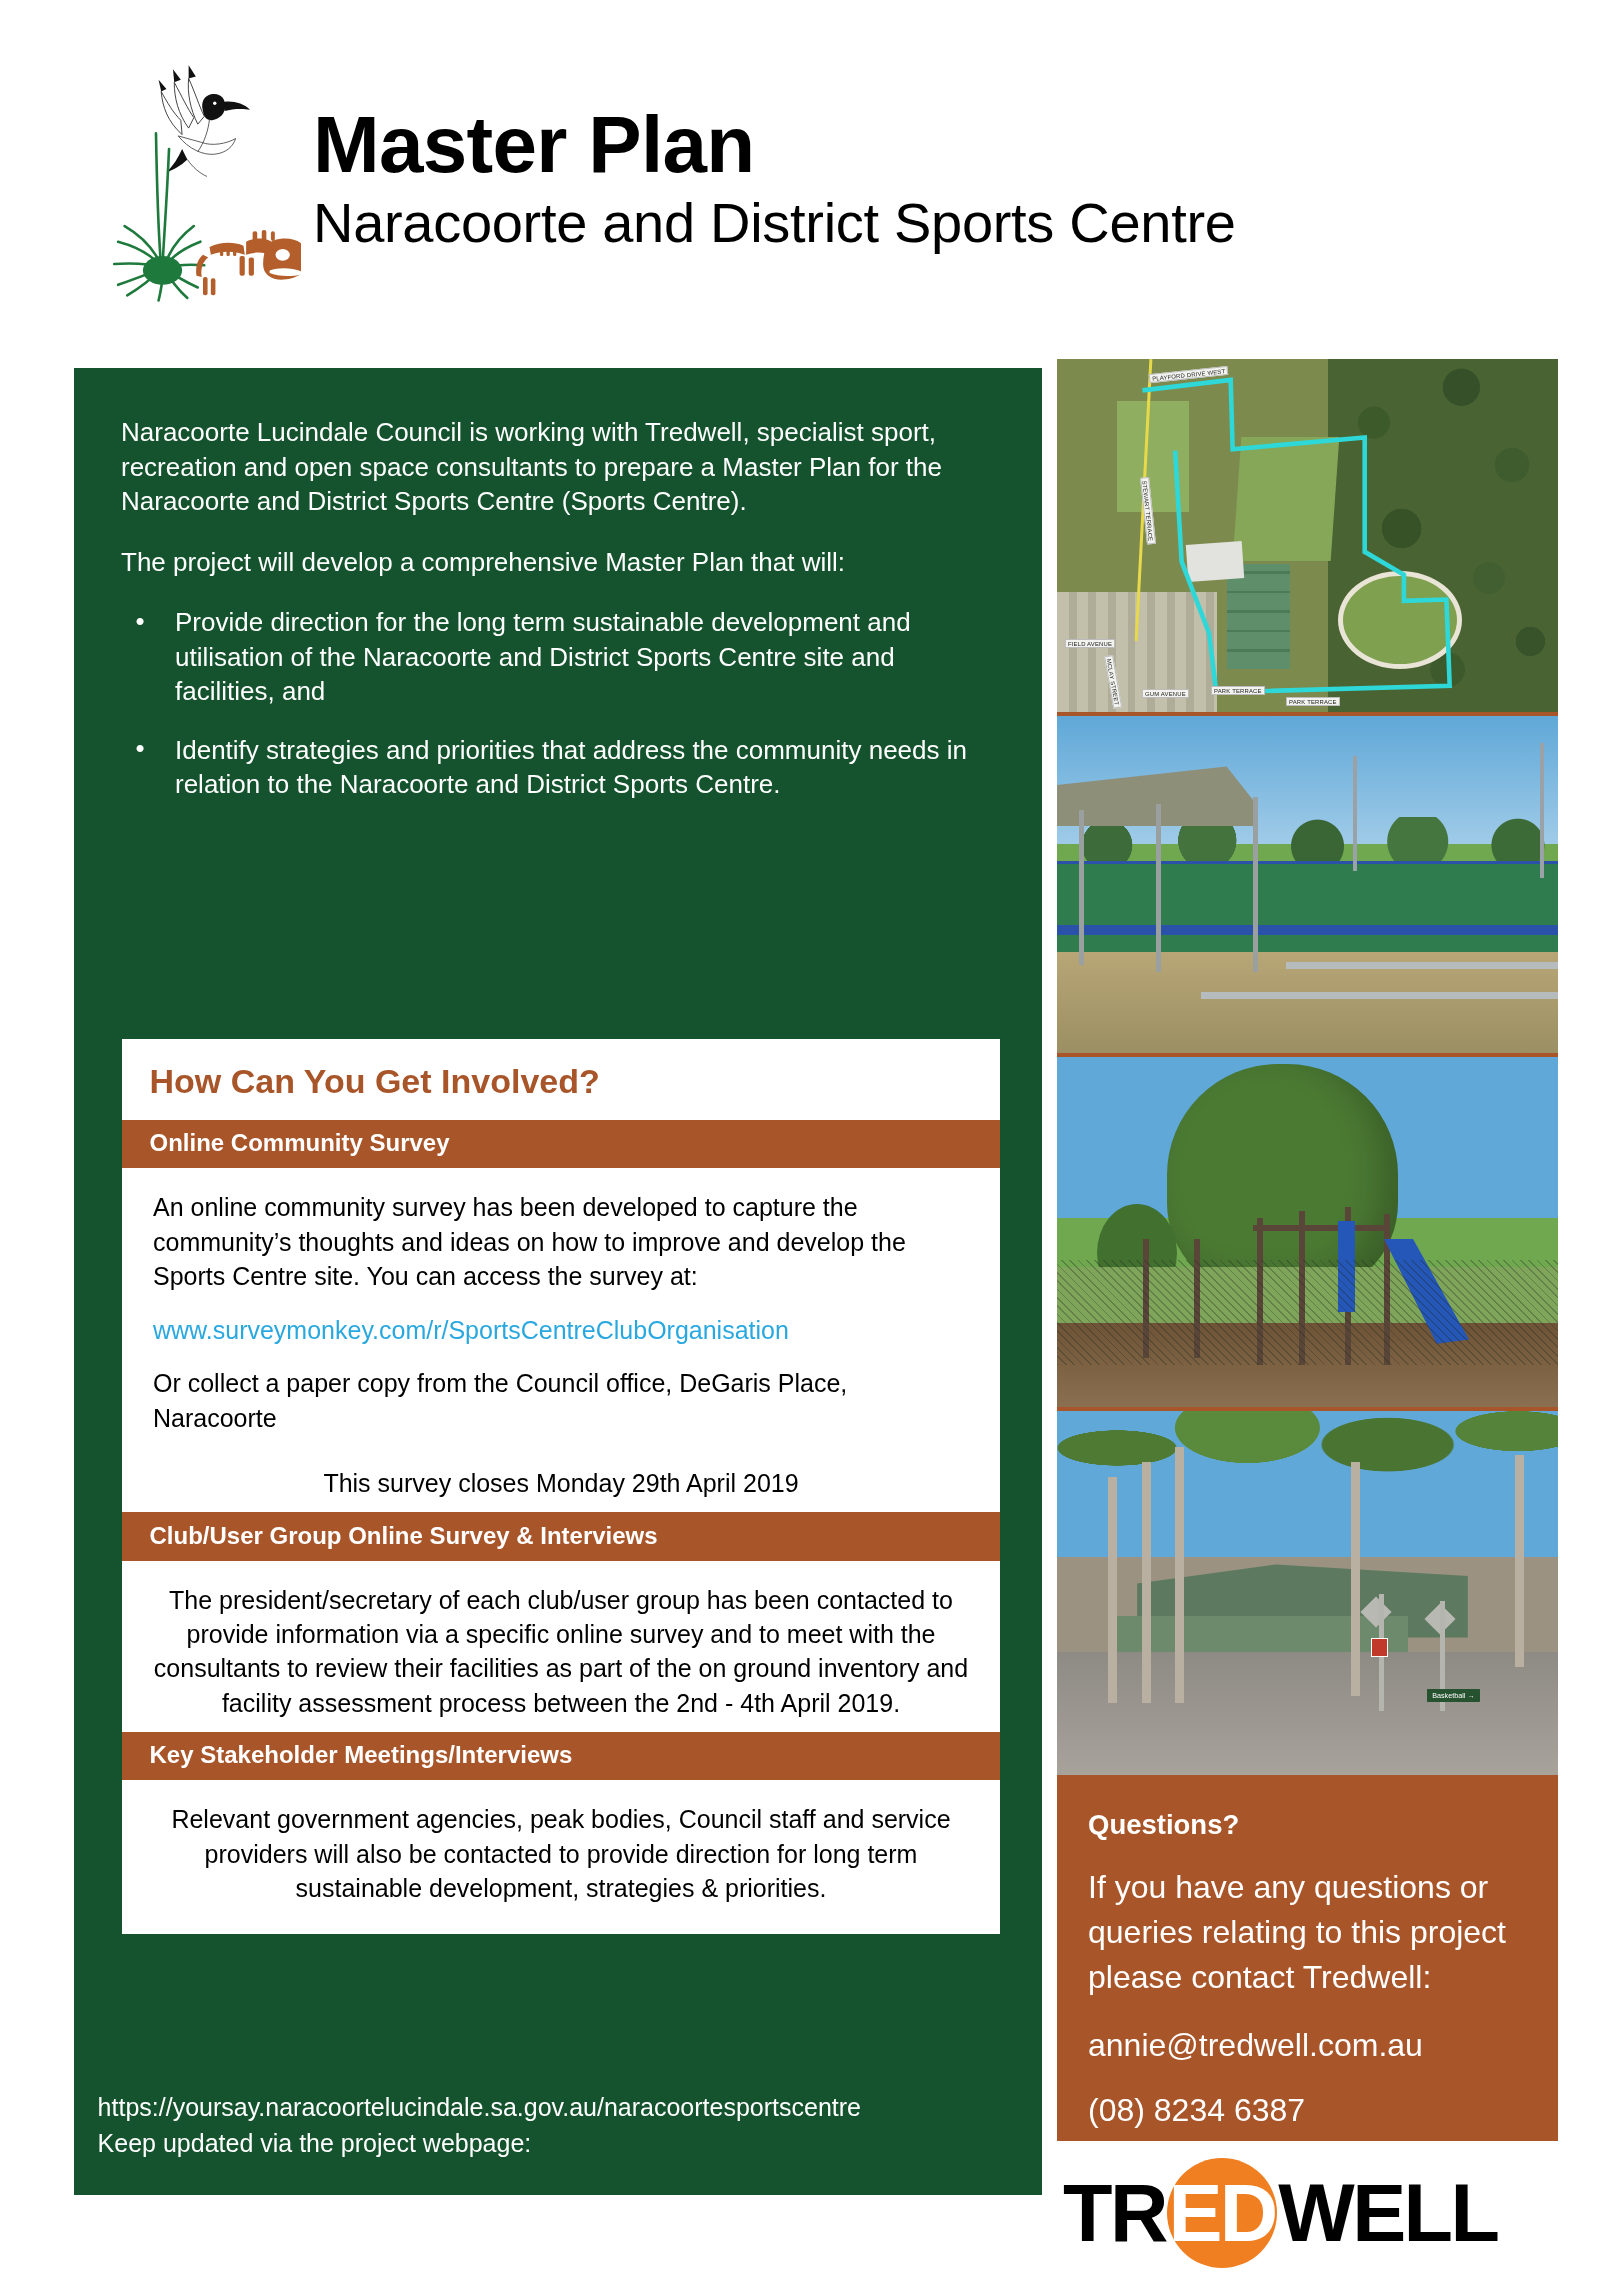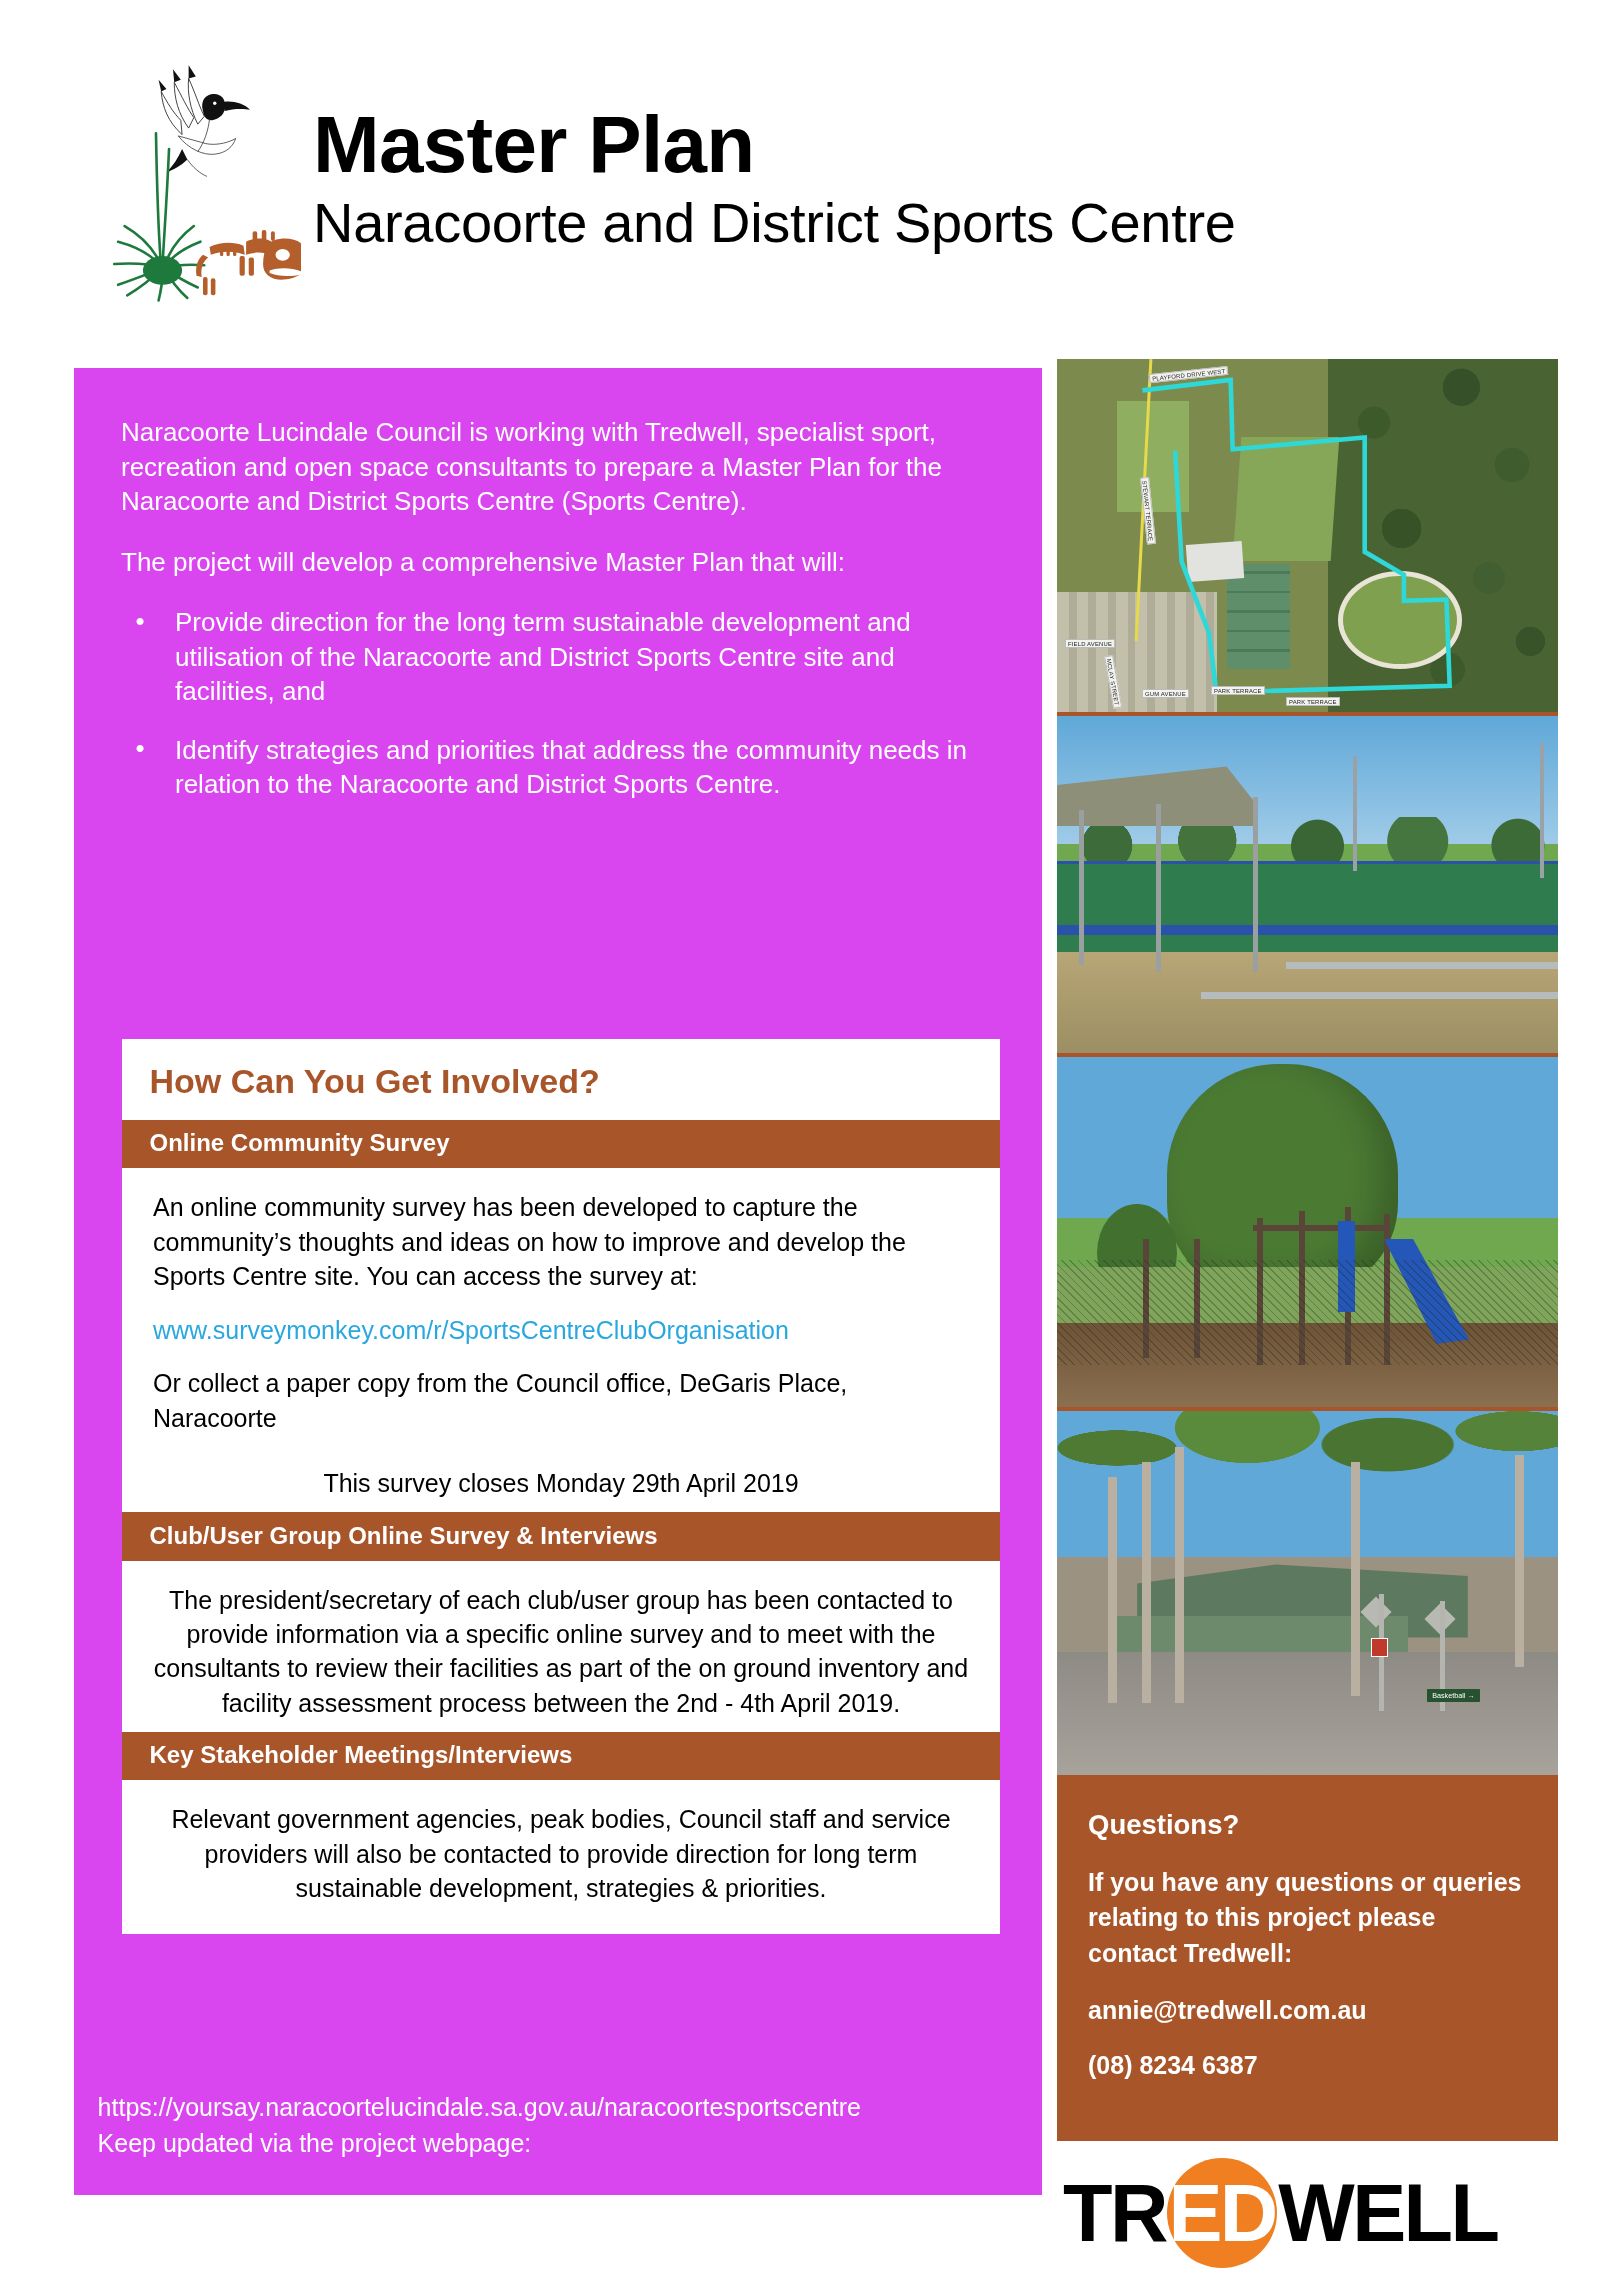--- a/index.html
+++ b/index.html
@@ -21,21 +21,21 @@
   }
   .title-sub {
     font-size:56px; font-weight:normal; color:#000;
     line-height:1.12; margin-top:6.5px; letter-spacing:-0.3px;
   }
 
   
   .green-panel {
     position:absolute; left:74px; top:368px;
     width:968px; height:1827px;
-    background:#d946ef;
+    background:#14532d;
   }
   .intro {
     position:absolute; left:47px; top:47px; width:880px;
     color:#ffffff; font-size:26px; line-height:1.33;
   }
   .intro p { margin-bottom:26px; }
   .intro ul { list-style:none; margin:0 0 26px 0; }
   .intro li {
     position:relative; padding-left:54px; margin-bottom:23.6px;
     line-height:1.33;
@@ -197,21 +197,21 @@
     transform:rotate(45deg); }
 
   
   .questions {
     position:absolute; left:1057px; top:1775px;
     width:501px; height:366px;
     background:#A9552A; color:#ffffff;
     padding:34px 31px 0 31px;
   }
   .q-title { font-size:27.5px; font-weight:bold; margin-bottom:23.6px; }
-  .q-body { font-size:25px; line-height:1.42;font-weight:bold; }
+  .q-body { font-size:32px; line-height:1.42; }
   .q-body p { margin-bottom:22px; }
   .q-body p.tight { margin-bottom:19.6px; }
 
   
   .tredwell {
     position:absolute; left:1063px; top:2141px;
     width:497px; height:98px;
     display:flex; align-items:center;margin-top:23px;
   }
   .tw-word {

